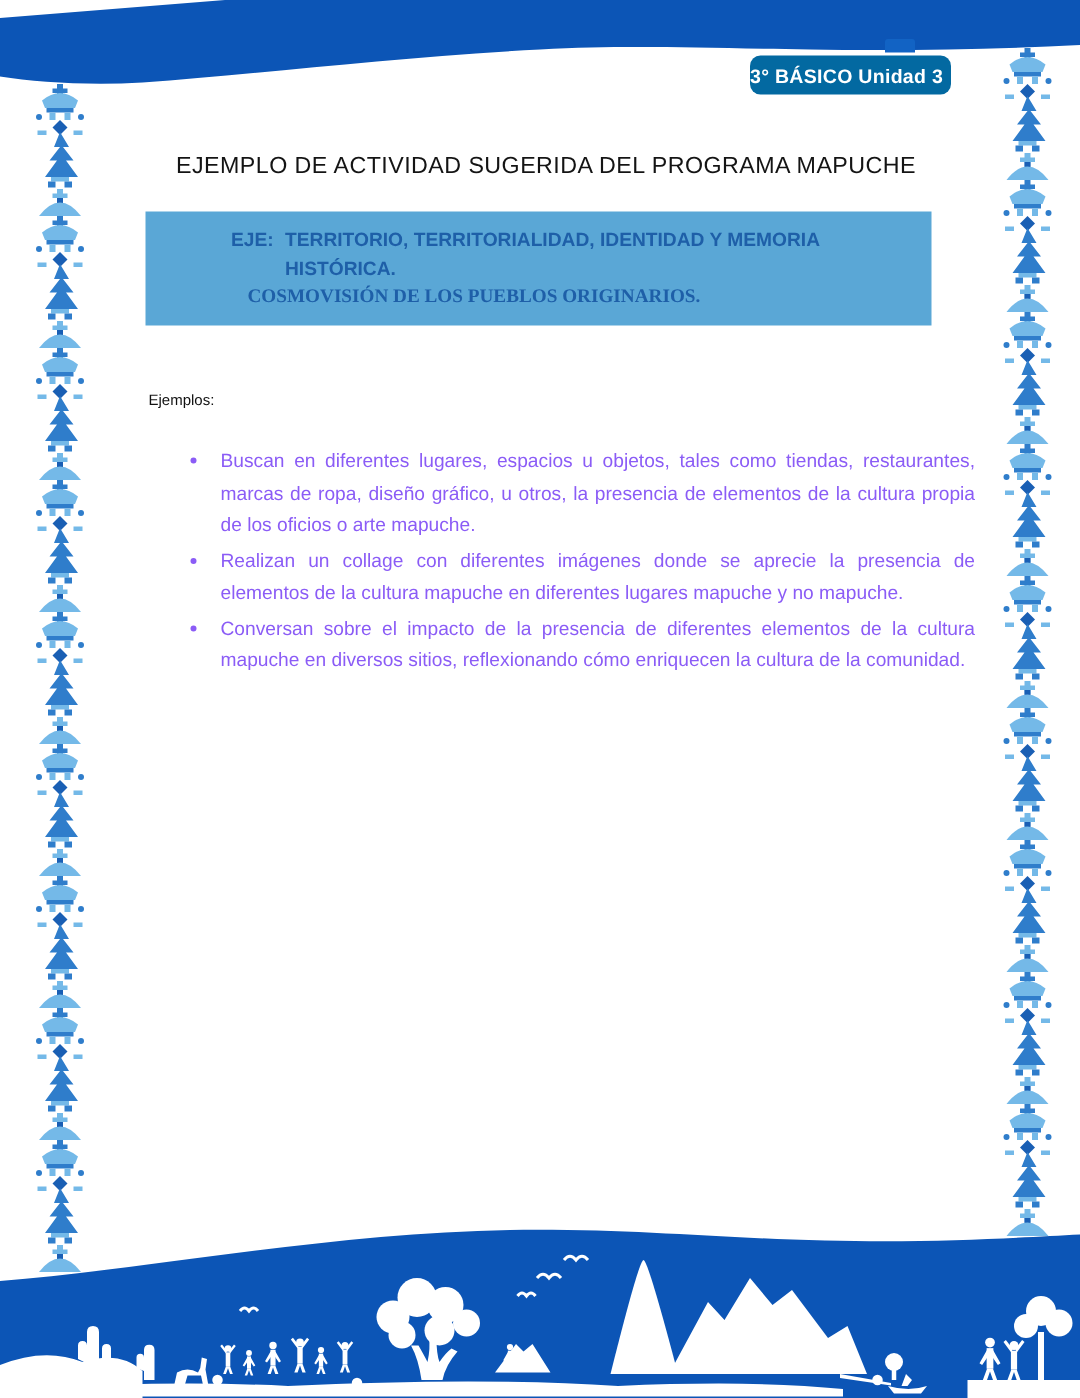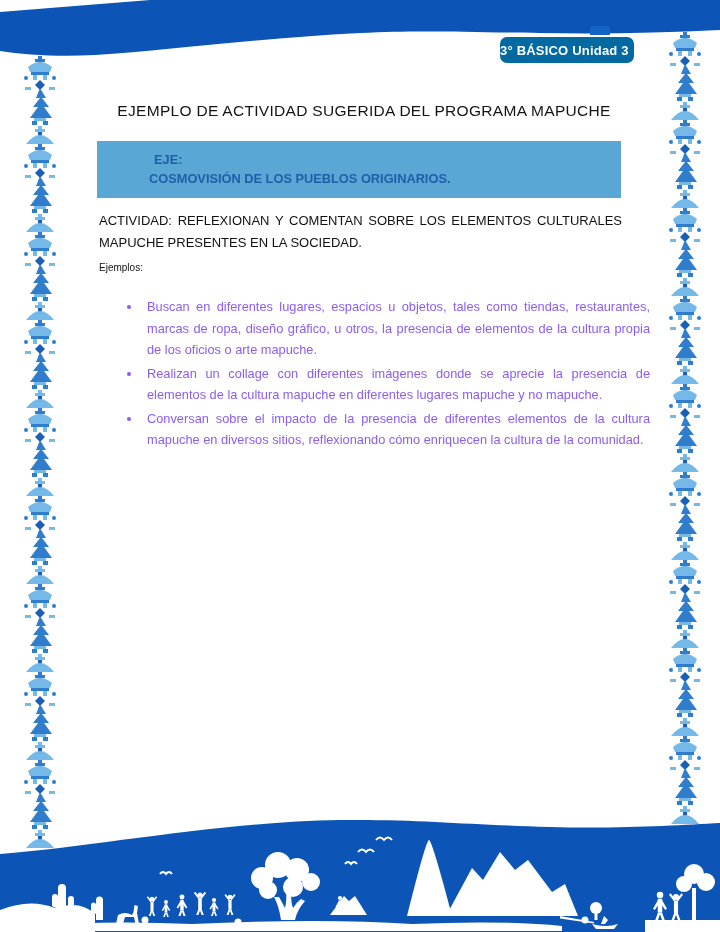--- a/index.html
+++ b/index.html
@@ -24,21 +24,21 @@
     position:absolute;top:102px;left:84px;width:560px;text-align:center;
     font-size:15.5px;font-weight:500;letter-spacing:.3px;color:#141414;
   }
   .eje-box{
     position:absolute;top:141px;left:97px;width:500px;
     background:#5AA7D6;padding:9px 12px 10px 12px;
     color:#1E5FA8;font-weight:bold;font-size:12.8px;line-height:19px;
   }
   .eje-row{display:flex;}
   .eje-label{flex:0 0 36px;margin-left:45px;}
-  .eje-line2{margin-left:40px;}
+  .eje-line2{margin-left:56px;font-family:Liberation Serif, serif;}
   .activity-par{
     position:absolute;top:210px;left:99px;width:523px;
     font-size:13px;line-height:22px;text-align:justify;color:#111;
   }
   .examples-label{
     position:absolute;top:262px;left:99px;font-size:10px;color:#111;
   }
   ul.bullet-list{
     position:absolute;top:296px;left:115px;width:508px;margin:0;
     padding-left:27px;list-style:disc;
@@ -119,25 +119,25 @@
     <use href="#totem" y="528"></use>
       <use href="#totem" y="616"></use>
       <use href="#totem" y="704"></use>
   </svg>
 
   <div class="doc-title">EJEMPLO DE ACTIVIDAD SUGERIDA DEL PROGRAMA MAPUCHE</div>
 
   <div class="eje-box">
     <div class="eje-row">
       <span class="eje-label">EJE:</span>
+      <span>TERRITORIO, TERRITORIALIDAD, IDENTIDAD Y MEMORIA HISTÓRICA.</span>
     </div>
     <div class="eje-line2">COSMOVISIÓN DE LOS PUEBLOS ORIGINARIOS.</div>
   </div>
 
-  <div class="activity-par">ACTIVIDAD: REFLEXIONAN Y COMENTAN SOBRE LOS ELEMENTOS CULTURALES MAPUCHE PRESENTES EN LA SOCIEDAD.</div>
 
   <div class="examples-label">Ejemplos:</div>
 
   <ul class="bullet-list">
     <li>Buscan en diferentes lugares, espacios u objetos, tales como tiendas, restaurantes, marcas de ropa, diseño gráfico, u otros, la presencia de elementos de la cultura propia de los oficios o arte mapuche.</li>
     <li>Realizan un collage con diferentes imágenes donde se aprecie la presencia de elementos de la cultura mapuche en diferentes lugares mapuche y no mapuche.</li>
     <li>Conversan sobre el impacto de la presencia de diferentes elementos de la cultura mapuche en diversos sitios, reflexionando cómo enriquecen la cultura de la comunidad.</li>
   </ul>
 
   <svg class="footer-art" width="720" height="120" viewBox="0 0 720 120">

